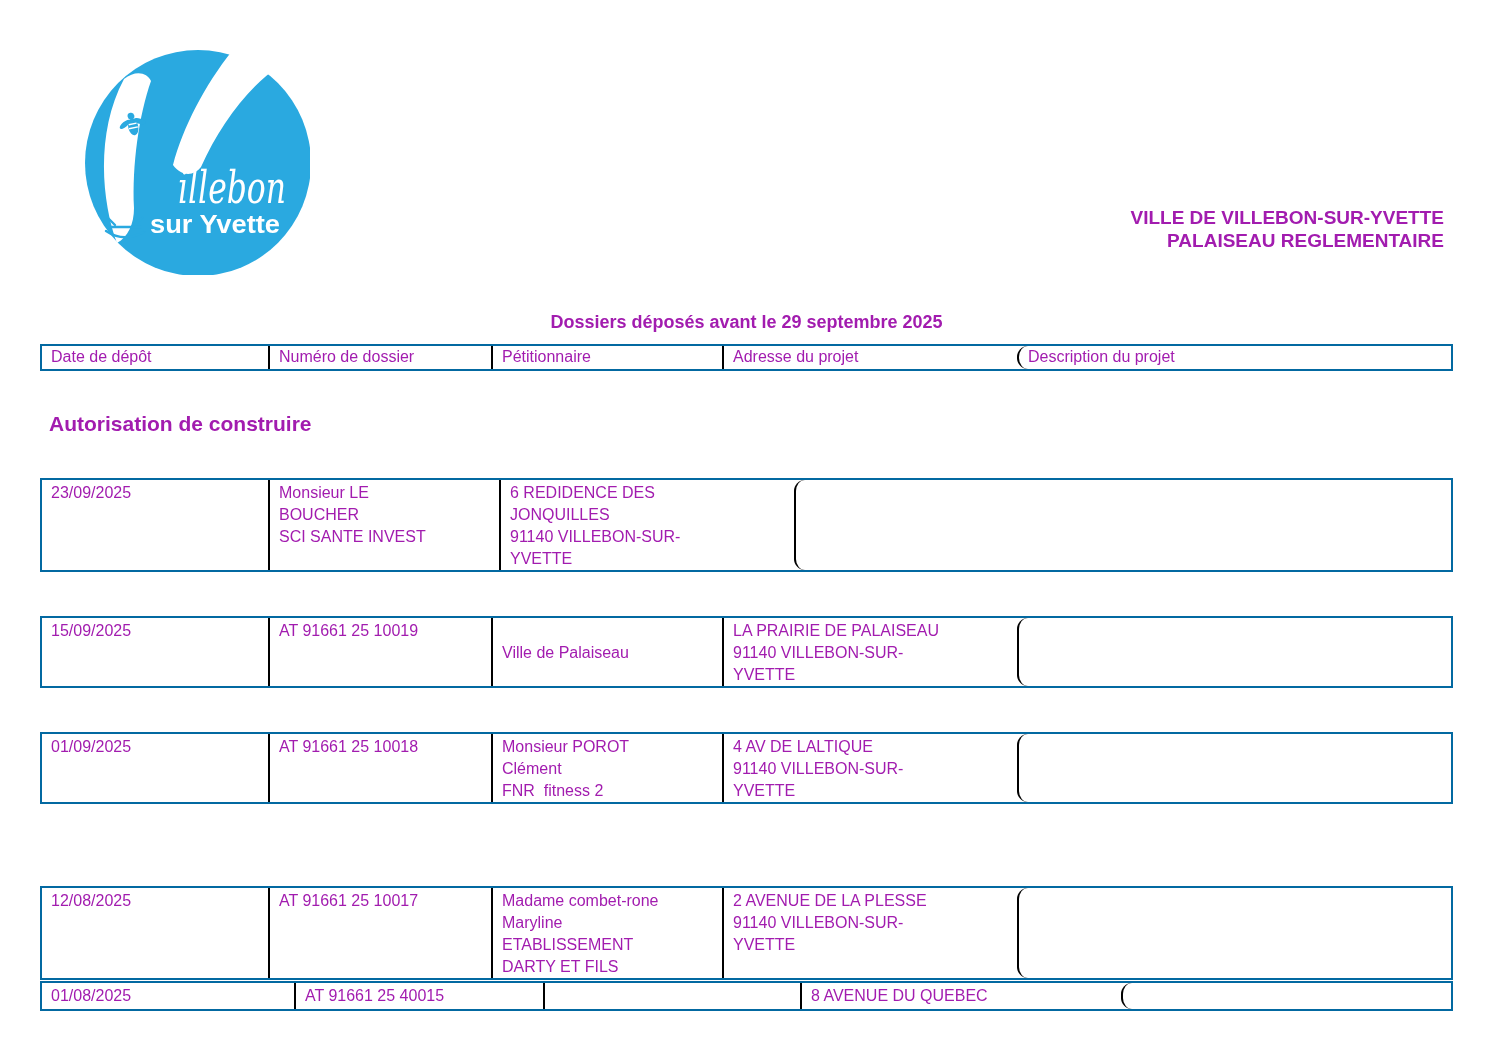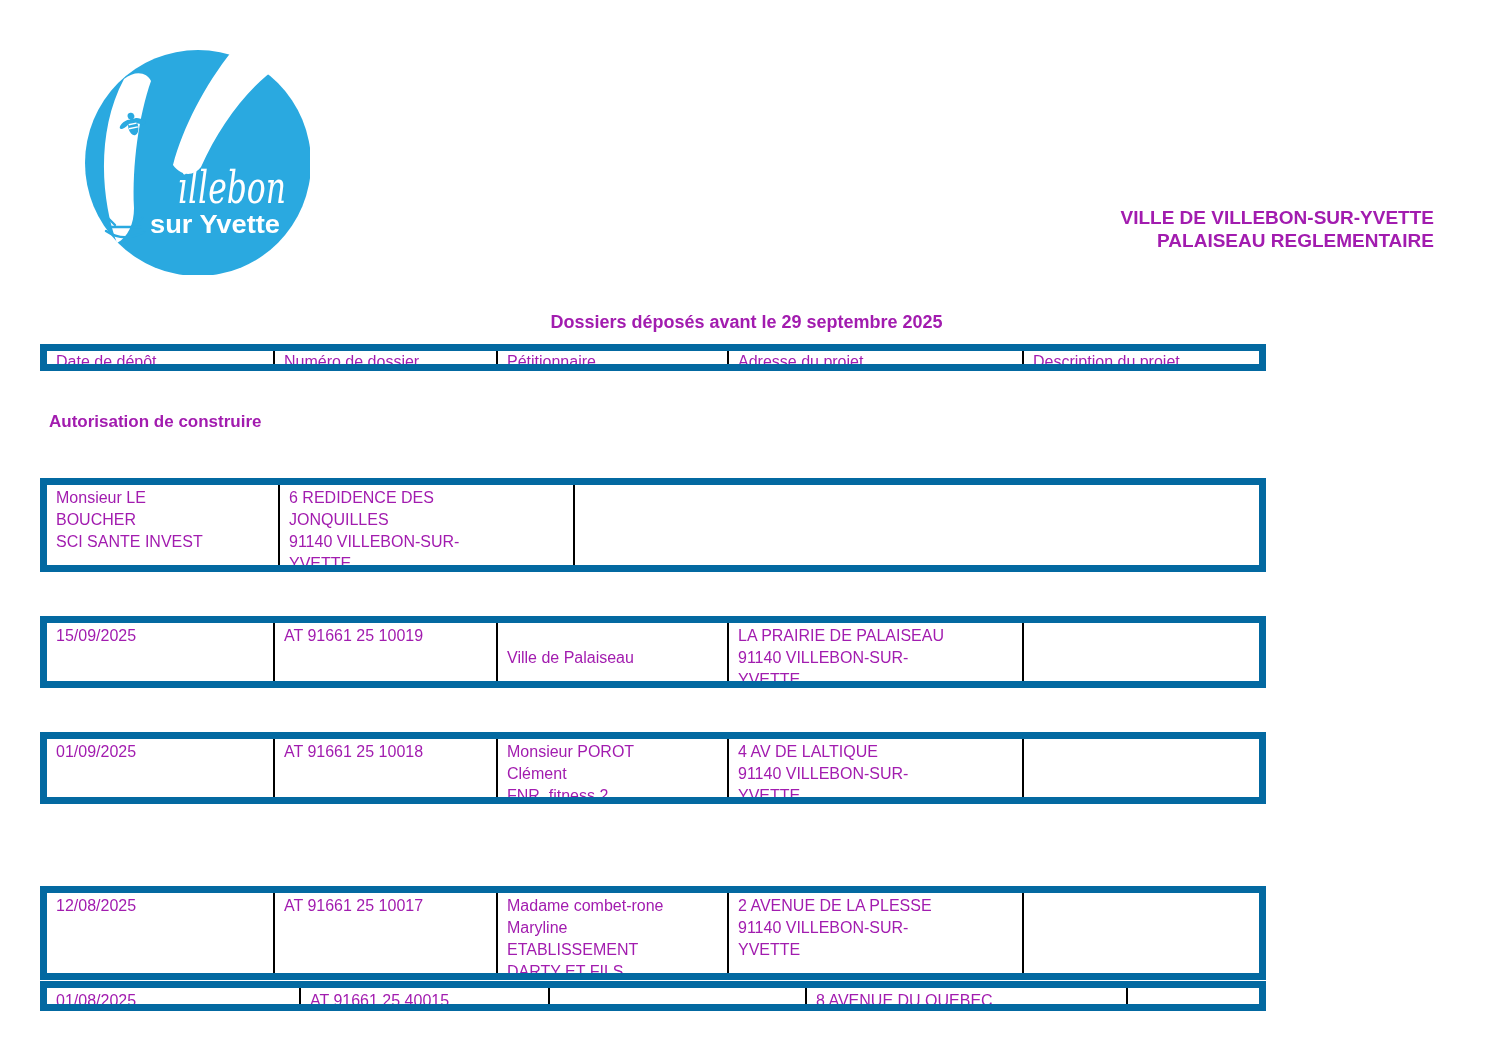--- a/index.html
+++ b/index.html
@@ -2,40 +2,40 @@
 <html><head>
 <meta charset="utf-8">
 <style>
   html,body{margin:0;padding:0;background:#fff;}
   .page{
     position:relative;width:1497px;height:1058px;background:#ffffff;
     font-family:"Liberation Sans",sans-serif;color:#a21caf;overflow:hidden;
   }
   .logo-wrap{position:absolute;left:80px;top:45px;width:230px;height:230px;}
   .org-header{
-    position:absolute;right:63px;top:206px;text-align:right;
+    position:absolute;right:53px;top:206px;text-align:right;
     font-weight:bold;font-size:19px;line-height:23px;white-space:nowrap;
   }
   .doc-title{
     position:absolute;left:40px;top:312px;width:1413px;text-align:center;
     font-weight:bold;font-size:18px;
   }
   .section-heading{
-    position:absolute;left:49px;top:412px;font-weight:bold;font-size:17px;
+    position:absolute;left:49px;top:412px;font-weight:bold;font-size:21px;
   }
   .doc-table{
-    position:absolute;left:40px;width:1226px;display:flex;
-    border:7px solid #0369a1;box-sizing:border-box;background:#fff;
+    position:absolute;left:40px;width:1413px;display:flex;
+    border:2px solid #0369a1;box-sizing:border-box;background:#fff;
   }
   .cell{
     box-sizing:border-box;padding:2px 6px 0 9px;font-size:16px;line-height:22px;
     white-space:pre-wrap;overflow:hidden;flex:none;
   }
   .cell + .cell{border-left:2px solid #000;}
-  .c1{width:226px;} .c2{width:223px;} .c3{width:231px;} .c4{width:295px;} .c5{flex:1;}
+  .c1{width:226px;} .c2{width:223px;} .c3{width:231px;} .c4{width:295px;} .c5{flex:1;border-radius:11px;}
   .header-table{top:344px;height:27px;}
   .header-table .cell{padding-top:1px;line-height:20px;}
   .row-0{top:478px;height:94px;}
   .row-1{top:616px;height:72px;}
   .row-2{top:732px;height:72px;}
   .row-3{top:886px;height:94px;}
   .row-4{top:981px;height:30px;gap:26px;}
   .row-4 .c5{flex:none;width:371px;}
   .row-4 .c6{flex:1;}
 </style>
@@ -83,20 +83,21 @@
     <div class="cell c1">Date de dépôt</div>
     <div class="cell c2">Numéro de dossier</div>
     <div class="cell c3">Pétitionnaire</div>
     <div class="cell c4">Adresse du projet</div>
     <div class="cell c5">Description du projet</div>
   </div>
 
   <div class="section-heading">Autorisation de construire</div>
 
   <div class="doc-table row-0">
+    <div class="cell c1">23/09/2025</div>
     <div class="cell c3">Monsieur LE
 BOUCHER
 SCI SANTE INVEST</div>
     <div class="cell c4">6 REDIDENCE DES
 JONQUILLES
 91140 VILLEBON-SUR-
 YVETTE</div>
     <div class="cell c5"></div>
   </div>
 

